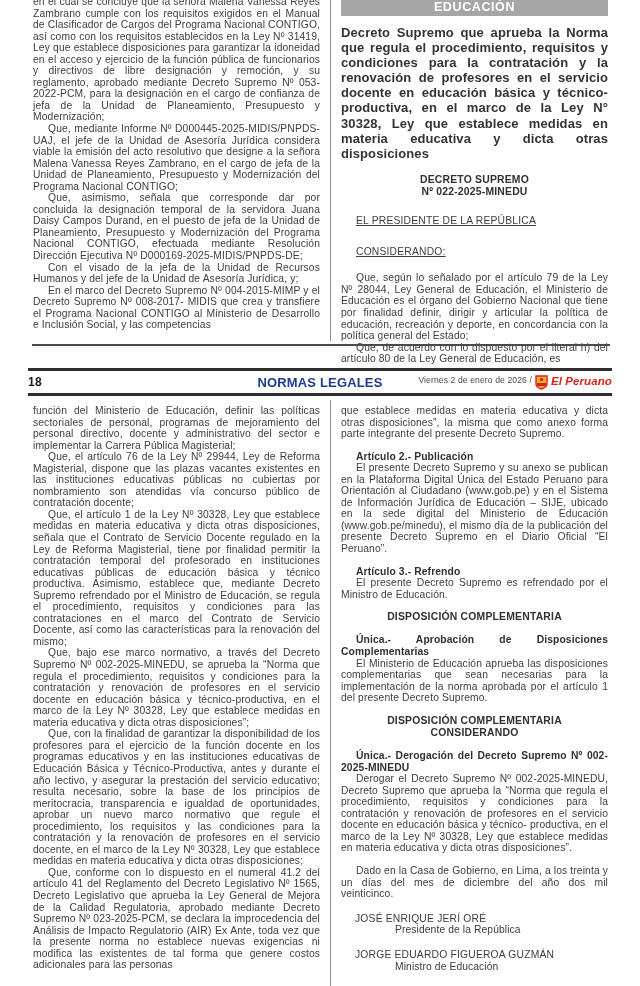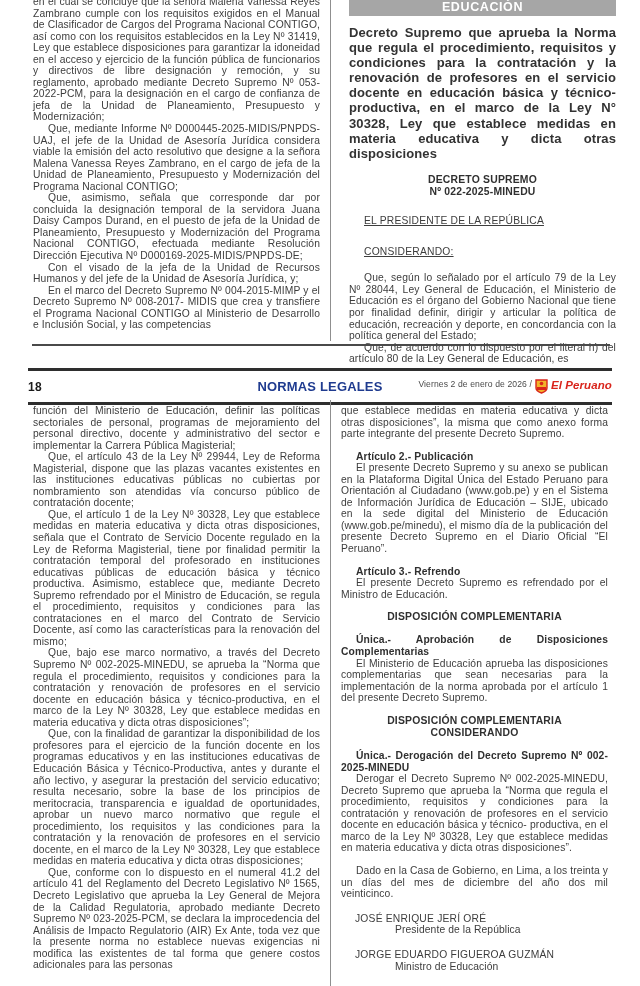--- a/index.html
+++ b/index.html
@@ -23,21 +23,21 @@
   .center-head{
     font-size:10.4px;line-height:12.2px;font-weight:bold;text-align:center;
     margin:0;color:#303030;letter-spacing:0.2px;
   }
   .gap11{height:11px;}
   .gap13{height:13px;}
 
   
   #prev-page{position:absolute;left:0;top:0;width:640px;height:423px;overflow:hidden;}
   #prev-left{position:absolute;left:33px;top:-4px;width:287px;}
-  #prev-right{position:absolute;left:349px;top:0;width:267px;}
+  #prev-right{position:absolute;left:341px;top:0;width:267px;}
   .v-divider{position:absolute;width:1px;background:#8f8f8f;}
   #prev-divider{left:330px;top:0;height:341px;}
   #prev-rule{position:absolute;left:32px;top:344px;width:578px;height:2px;background:#4a4a4a;}
 
   
   .section-bar{
     height:19px;background:#a6a6a6;color:#ffffff;
     display:flex;align-items:center;justify-content:center;
     font-weight:bold;font-size:12.5px;letter-spacing:0.6px;
     margin:-3px 0 9px 0;
@@ -45,21 +45,21 @@
   .decree-title{
     font-size:13px;line-height:15.1px;font-weight:bold;color:#333333;
     text-align:justify;margin:0;letter-spacing:0.1px;
   }
   .plain-line{
     font-size:10.3px;line-height:11.55px;letter-spacing:0.2px;margin:4px;color:#3d3d3d;text-decoration:underline;
   }
 
   
   #page-header{
-    position:absolute;left:28px;top:368px;width:584px;height:37px;
+    position:absolute;left:28px;top:368px;width:584px;height:28px;
     border-top:3px solid #2e2e2e;border-bottom:3px solid #2e2e2e;
     box-sizing:border-box;display:flex;align-items:center;
   }
   #page-number{font-size:12px;font-weight:bold;color:#1a1a1a;letter-spacing:0.3px;}
   #header-center{
     position:absolute;left:0;right:0;text-align:center;
     font-size:13.5px;font-weight:bold;color:#1f3b8f;letter-spacing:0.2px;
     transform:scaleX(0.96);
   }
   #header-right{margin-left:auto;display:flex;align-items:flex-start;gap:3px;}
@@ -119,21 +119,21 @@
         <circle cx="6.5" cy="4.5" r="1.8" fill="#d9251c"></circle>
       </svg>
     </span>
     <span id="brand-name">El Peruano</span>
   </span>
 </div>
 
 <div id="main-page">
   <div id="main-left">
     <p class="par noindent">función del Ministerio de Educación, definir las políticas sectoriales de personal, programas de mejoramiento del personal directivo, docente y administrativo del sector e implementar la Carrera Pública Magisterial;</p>
-    <p class="par">Que, el artículo 43 de la Ley Nº 29944, Ley de Reforma Magisterial, dispone que las plazas vacantes existentes en las instituciones educativas públicas no cubiertas por nombramiento son atendidas vía concurso público de contratación docente;</p>
+    <p class="par">Que, el artículo 76 de la Ley Nº 29944, Ley de Reforma Magisterial, dispone que las plazas vacantes existentes en las instituciones educativas públicas no cubiertas por nombramiento son atendidas vía concurso público de contratación docente;</p>
     <p class="par">Que, el artículo 1 de la Ley Nº 30328, Ley que establece medidas en materia educativa y dicta otras disposiciones, señala que el Contrato de Servicio Docente regulado en la Ley de Reforma Magisterial, tiene por finalidad permitir la contratación temporal del profesorado en instituciones educativas públicas de educación básica y técnico productiva. Asimismo, establece que, mediante Decreto Supremo refrendado por el Ministro de Educación, se regula el procedimiento, requisitos y condiciones para las contrataciones en el marco del Contrato de Servicio Docente, así como las características para la renovación del mismo;</p>
     <p class="par">Que, bajo ese marco normativo, a través del Decreto Supremo Nº 002-2025-MINEDU, se aprueba la “Norma que regula el procedimiento, requisitos y condiciones para la contratación y renovación de profesores en el servicio docente en educación básica y técnico-productiva, en el marco de la Ley Nº 30328, Ley que establece medidas en materia educativa y dicta otras disposiciones”;</p>
     <p class="par">Que, con la finalidad de garantizar la disponibilidad de los profesores para el ejercicio de la función docente en los programas educativos y en las instituciones educativas de Educación Básica y Técnico-Productiva, antes y durante el año lectivo, y asegurar la prestación del servicio educativo; resulta necesario, sobre la base de los principios de meritocracia, transparencia e igualdad de oportunidades, aprobar un nuevo marco normativo que regule el procedimiento, los requisitos y las condiciones para la contratación y la renovación de profesores en el servicio docente, en el marco de la Ley Nº 30328, Ley que establece medidas en materia educativa y dicta otras disposiciones;</p>
     <p class="par">Que, conforme con lo dispuesto en el numeral 41.2 del artículo 41 del Reglamento del Decreto Legislativo Nº 1565, Decreto Legislativo que aprueba la Ley General de Mejora de la Calidad Regulatoria, aprobado mediante Decreto Supremo Nº 023-2025-PCM, se declara la improcedencia del Análisis de Impacto Regulatorio (AIR) Ex Ante, toda vez que la presente norma no establece nuevas exigencias ni modifica las existentes de tal forma que genere costos adicionales para las personas</p>
   </div>
 
   <div id="main-right">
     <p class="par noindent">que establece medidas en materia educativa y dicta otras disposiciones”, la misma que como anexo forma parte integrante del presente Decreto Supremo.</p>
 
     <p class="heading-inline">Artículo 2.- Publicación</p>

